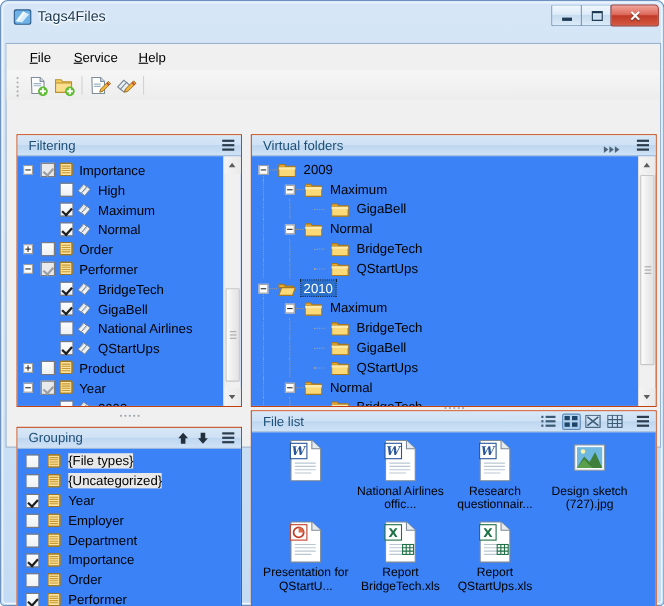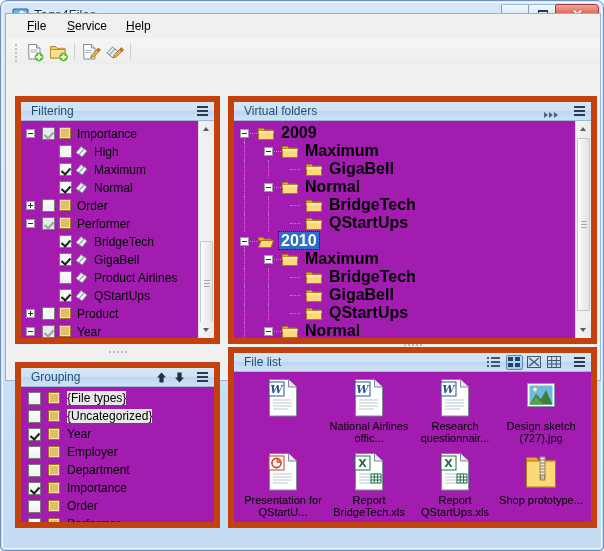--- a/index.html
+++ b/index.html
@@ -53,21 +53,21 @@
   .min-g{position:absolute;left:9px;top:11px;width:9px;height:3px;background:#1f3b55;}
   .max-g{position:absolute;left:9px;top:5px;width:10px;height:9px;border:1px solid #1f3b55;border-top-width:2px;box-sizing:border-box;}
   .close-g{
     position:absolute;left:14px;top:4px;width:15px;height:12px;
     color:#fff;font-size:13px;font-weight:bold;line-height:12px;text-align:center;
     text-shadow:0 1px 1px rgba(0,0,0,.5);
   }
 
   
   .client{
-    position:absolute;left:4px;top:12px;width:596px;height:368px;
+    position:absolute;left:4px;top:38px;width:596px;height:368px;
     background:#f0f0f0;
     border:1px solid #97b3cd;
     box-sizing:border-box;
   }
 
   
   .menubar{
     position:absolute;left:0;top:0;right:0;height:24px;
     background:#f0f0f0;
   }
@@ -98,27 +98,27 @@
     position:absolute;left:10px;top:2px;
     font-size:12px;color:#1d4f76;white-space:nowrap;
   }
   .hamburger{
     position:absolute;right:6px;top:4px;width:11px;height:11px;cursor:pointer;
   }
   .hamburger i{display:block;height:2px;background:#2b3c4c;margin-bottom:2px;}
 
   .panel{
     position:absolute;
-    border:6px solid #c2410c;
+    border:1px solid #c2410c;
     background:#fff;
     box-sizing:border-box;
   }
   .panel-body{
     position:absolute;left:0;top:19px;right:0;bottom:0;
-    background:#a21caf;overflow:hidden;
+    background:#3b82f6;overflow:hidden;
   }
 
   
   #filtering-panel{left:9px;top:82px;width:205px;height:248px;}
   #grouping-panel{left:9px;top:348px;width:205px;height:166px;}
   #vfolders-panel{left:222px;top:82px;width:369px;height:248px;}
   #filelist-panel{left:222px;top:333px;width:369px;height:181px;}
 
   
   .splitter{
@@ -162,21 +162,21 @@
   .glist{position:absolute;left:0;top:0;right:0;bottom:0;padding:2px 0 0 0;}
   .grow{position:relative;height:18px;line-height:18px;white-space:nowrap;cursor:default;}
   .grow .lbl{font-size:12px;color:#000;}
   .grow .lbl.hl{background:#e8e8e8;margin-top:22px;}
 
   
   .arrow-btn{position:absolute;top:3px;width:13px;height:13px;cursor:pointer;}
 
   
   .vrow{position:relative;height:18px;line-height:18px;white-space:nowrap;cursor:default;}
-  .vrow .lbl{font-size:16px;color:#000;font-weight:bold;}
+  .vrow .lbl{font-size:12px;color:#000;}
   .vrow .lbl.sel{background:#2a6fc9;color:#fff;outline:1px dotted #123;}
   .dotted-v{position:absolute;width:1px;border-left:1px dotted #9b9b9b;}
   .dotted-h{position:absolute;height:1px;border-top:1px dotted #9b9b9b;}
 
   
   .tri-arrows{position:absolute;right:30px;top:6px;width:18px;height:8px;cursor:pointer;}
 
   
   .viewbtns{position:absolute;right:28px;top:2px;height:16px;}
   .vbtn{
@@ -421,21 +421,21 @@
                 </svg></span><span class="lbl" style="margin-left:73px;">GigaBell</span></div>
             <div class="trow"><span class="cbox" style="left:38px;"></span><span class="ico" style="left:54px;"><svg width="15" height="14" viewBox="0 0 15 14">
                   <g fill="#eef2f6" stroke="#77848f" stroke-width="0.9">
                     <path d="M1 8.5 L6 2.5 L9 5 L4 11 Z"></path>
                     <path d="M4 10.5 L9 4.5 L12 7 L7 13 Z"></path>
                   </g>
                   <g stroke="#aab5bf" stroke-width="0.6">
                     <line x1="2.6" y1="7.4" x2="6.2" y2="4"></line>
                     <line x1="5.6" y1="9.4" x2="9.2" y2="6"></line>
                   </g>
-                </svg></span><span class="lbl" style="margin-left:73px;">Product Airlines</span></div>
+                </svg></span><span class="lbl" style="margin-left:73px;">National Airlines</span></div>
             <div class="trow"><span class="cbox checked" style="left:38px;"></span><span class="ico" style="left:54px;"><svg width="15" height="14" viewBox="0 0 15 14">
                   <g fill="#eef2f6" stroke="#77848f" stroke-width="0.9">
                     <path d="M1 8.5 L6 2.5 L9 5 L4 11 Z"></path>
                     <path d="M4 10.5 L9 4.5 L12 7 L7 13 Z"></path>
                   </g>
                   <g stroke="#aab5bf" stroke-width="0.6">
                     <line x1="2.6" y1="7.4" x2="6.2" y2="4"></line>
                     <line x1="5.6" y1="9.4" x2="9.2" y2="6"></line>
                   </g>
                 </svg></span><span class="lbl" style="margin-left:73px;">QStartUps</span></div>
@@ -856,35 +856,19 @@
                   <g stroke="#1e7145">
                     <rect x="19" y="22" width="10" height="9" fill="#fff"></rect>
                     <line x1="19" y1="25" x2="29" y2="25"></line>
                     <line x1="19" y1="28" x2="29" y2="28"></line>
                     <line x1="22.3" y1="22" x2="22.3" y2="31"></line>
                     <line x1="25.6" y1="22" x2="25.6" y2="31"></line>
                   </g>
                 </svg></div>
               <div class="fname">Report QStartUps.xls</div>
             </div>
-            <div class="fitem">
-              <div class="fico"><svg width="34" height="40" viewBox="0 0 34 40">
-                  <path d="M2.5 5.5 h10 l2.4 2.8 h16.6 v27 h-29 z" fill="#e8a92e" stroke="#a8781c"></path>
-                  <path d="M2.5 9 h29 v26 h-29 z" fill="#fbd977" stroke="#a8781c"></path>
-                  <rect x="16" y="5" width="5" height="22" fill="#f2ead6" stroke="#9a8a66"></rect>
-                  <g stroke="#8d7f5f">
-                    <line x1="16" y1="8" x2="21" y2="8"></line>
-                    <line x1="16" y1="11" x2="21" y2="11"></line>
-                    <line x1="16" y1="14" x2="21" y2="14"></line>
-                    <line x1="16" y1="17" x2="21" y2="17"></line>
-                    <line x1="16" y1="20" x2="21" y2="20"></line>
-                  </g>
-                  <rect x="16.5" y="23" width="4" height="5" fill="#cfc4a2" stroke="#8d7f5f"></rect>
-                </svg></div>
-              <div class="fname">Shop prototype...</div>
-            </div>
           </div>
       </div>
     </div>
 
 
   </div>
 </div>
 
 </body></html>

